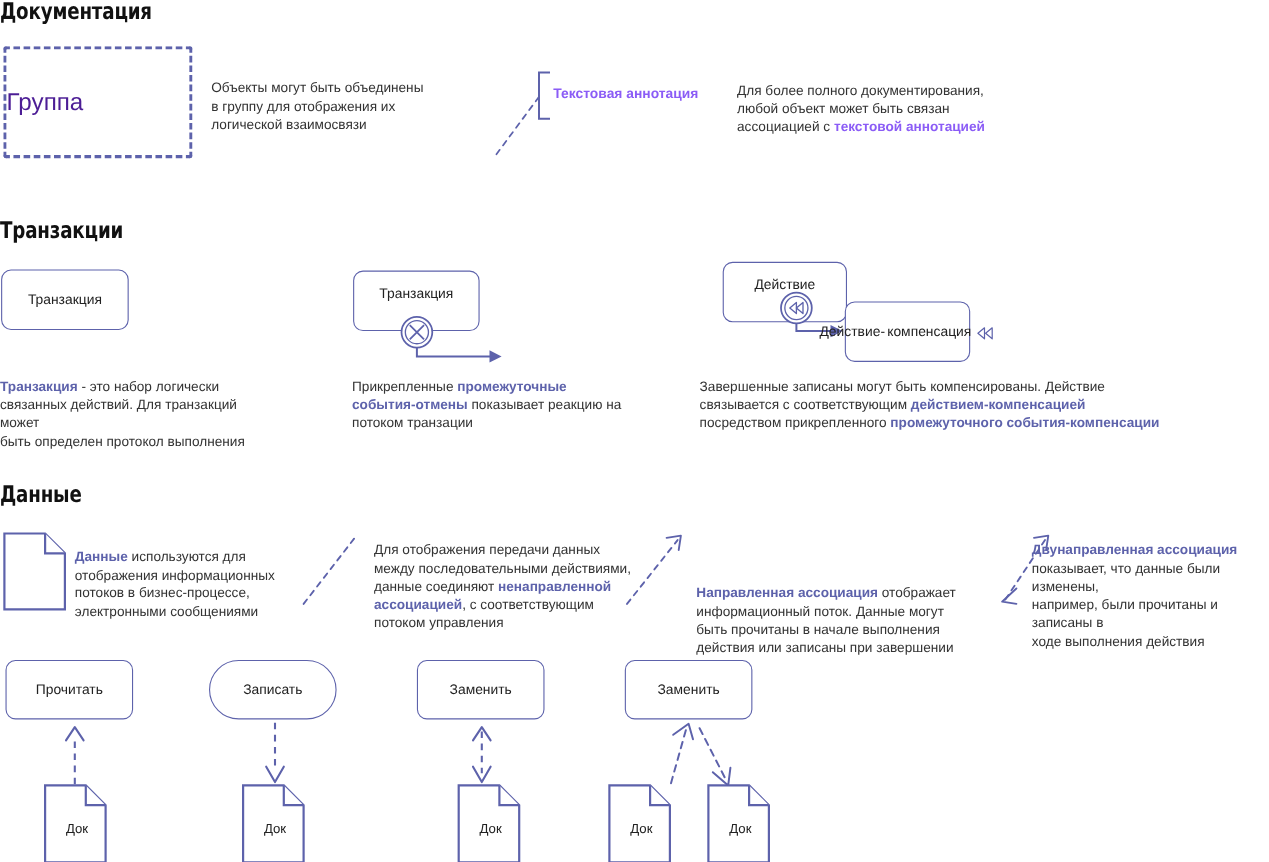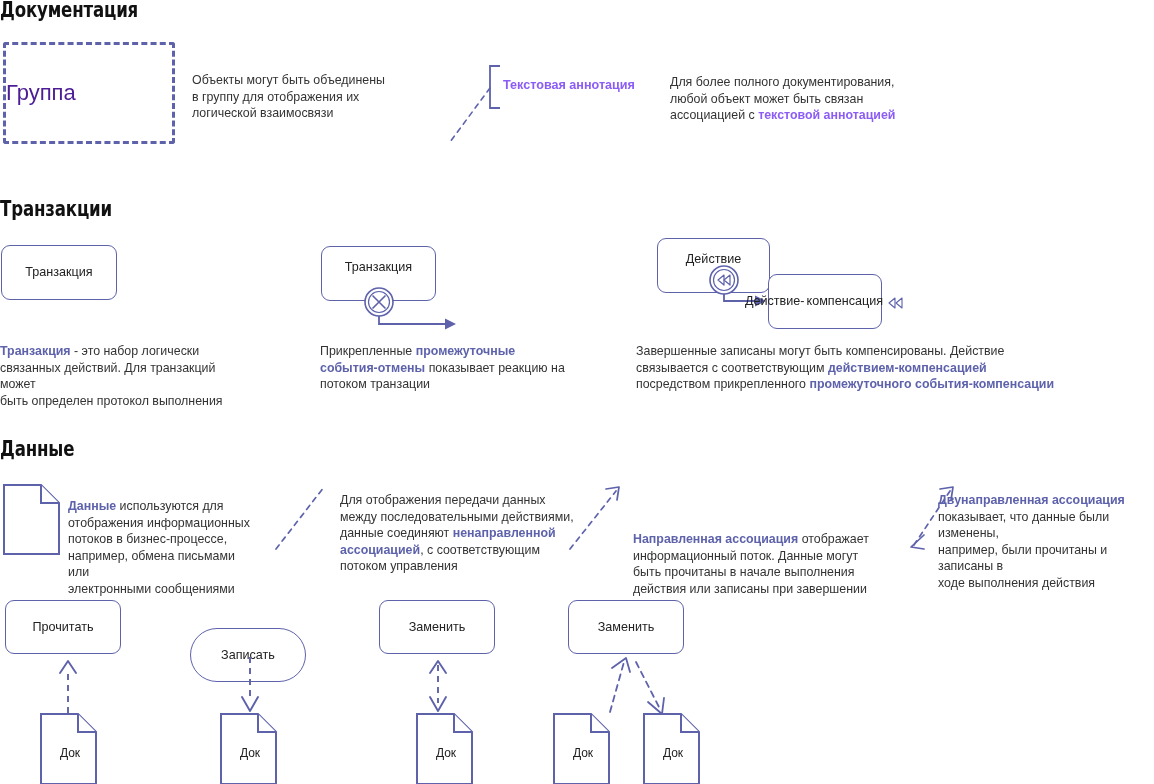--- a/index.html
+++ b/index.html
@@ -143,21 +143,20 @@
 
 <svg class="abs" style="left:3px;top:484px;" width="60" height="72">
   <path d="M1,1 L38,1 L56,19 L56,70 L1,70 Z" fill="#ffffff" stroke="#5d62ab" stroke-width="2"></path>
   <path d="M38,1 L38,19 L56,19" fill="#ffffff" stroke="#5d62ab" stroke-width="2"></path>
 </svg>
 
 <div class="abs para" style="left:68px;top:498px;width:185px;">
   <div><span class="accent-reg" style="font-weight:bold;">Данные</span><span> используются для</span></div>
   <div>отображения информационных</div>
   <div>потоков в бизнес-процессе,</div>
-  <div>например, обмена письмами или</div>
   <div>электронными сообщениями</div>
 </div>
 
 <svg class="abs" style="left:272px;top:483px;" width="60" height="72">
   <path d="M4,66 L52,4" fill="none" stroke="#5d62ab" stroke-width="1.7" stroke-dasharray="5,5" stroke-linecap="round"></path>
 </svg>
 
 <div class="abs para" style="left:340px;top:492px;width:250px;">
   <div>Для отображения передачи данных</div>
   <div>между последовательными действиями,</div>
@@ -197,21 +196,21 @@
 <svg class="abs" style="left:50px;top:655px;" width="40" height="60">
   <path d="M18,58 L18,16" fill="none" stroke="#5d62ab" stroke-width="1.9" stroke-dasharray="6,5"></path>
   <path d="M10,18 L18,6 L26,18" fill="none" stroke="#5d62ab" stroke-width="1.9" stroke-linejoin="round" stroke-linecap="round"></path>
 </svg>
 <svg class="abs" style="left:40px;top:713px;" width="60" height="72">
   <path d="M1,1 L38,1 L56,19 L56,71 L1,71 Z" fill="#ffffff" stroke="#5d62ab" stroke-width="2"></path>
   <path d="M38,1 L38,19 L56,19" fill="#ffffff" stroke="#5d62ab" stroke-width="2"></path>
 </svg>
 <div class="abs" style="left:40px;top:746px;width:60px;text-align:center;font-size:12px;">Док</div>
 
-<div class="abs task" style="left:190px;top:628px;width:116px;height:54px;border-radius:27px;">
+<div class="abs task" style="left:190px;top:600px;width:116px;height:54px;border-radius:27px;">
   <span>Записать</span>
 </div>
 <svg class="abs" style="left:232px;top:655px;" width="40" height="60">
   <path d="M18,2 L18,46" fill="none" stroke="#5d62ab" stroke-width="1.9" stroke-dasharray="6,5"></path>
   <path d="M10,42 L18,56 L26,42" fill="none" stroke="#5d62ab" stroke-width="1.9" stroke-linejoin="round" stroke-linecap="round"></path>
 </svg>
 <svg class="abs" style="left:220px;top:713px;" width="60" height="72">
   <path d="M1,1 L38,1 L56,19 L56,71 L1,71 Z" fill="#ffffff" stroke="#5d62ab" stroke-width="2"></path>
   <path d="M38,1 L38,19 L56,19" fill="#ffffff" stroke="#5d62ab" stroke-width="2"></path>
 </svg>

